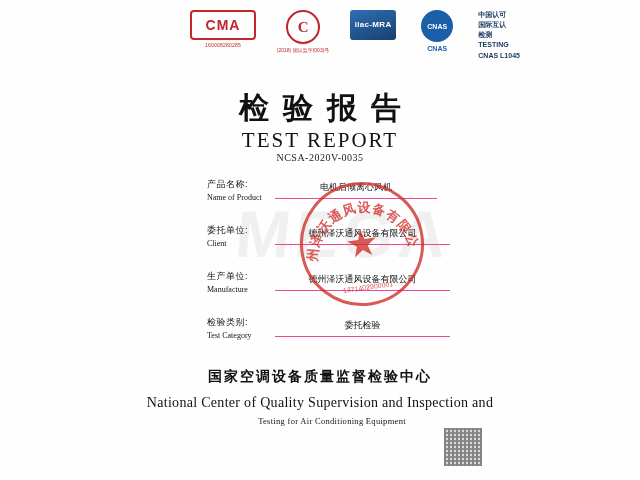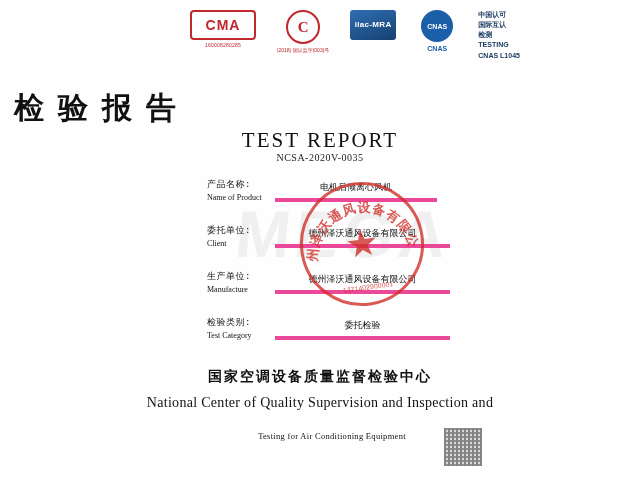--- a/index.html
+++ b/index.html
@@ -144,20 +144,21 @@
     text-align: left;
     white-space: nowrap;
   }
 
   
   .title-cn {
     position: absolute;
     top: 88px;
     left: 0;
     width: 640px;
+    text-align: center;
     font-family: "Liberation Serif", serif;
     font-size: 30px;
     letter-spacing: 14px;
     text-indent: 14px;
     font-weight: bold;
     color: #111;
   }
   .title-en {
     position: absolute;
     top: 128px;
@@ -193,39 +194,39 @@
     height: 46px;
   }
   .field-label {
     position: absolute;
     left: 0;
     top: 0;
     width: 64px;
   }
   .label-cn {
     font-size: 9px;
-    font-family: Liberation Mono, monospace;
+    font-family: Liberation Sans, sans-serif;
     letter-spacing: .5px;
     color: #111;
     white-space: nowrap;
   }
   .label-en {
     font-size: 8px;
     font-family: "Liberation Serif", serif;
     color: #111;
     margin-top: 2px;
     white-space: nowrap;
   }
   .field-value {
     position: absolute;
     left: 68px;
     top: 0;
     width: 162px;
     height: 20px;
-    border-bottom: 4px solid #ec4899;
+    border-bottom: 1px solid #ec4899;
     text-align: center;
     font-size: 9px;
     font-family: "Liberation Serif", serif;
     color: #111;
     line-height: 18px;
     white-space: nowrap;
     overflow: hidden;
   }
   .field-row.wide .field-value {
     left: 68px;
@@ -248,21 +249,21 @@
     color: #111;
   }
   .footer-en1 {
     margin-top: 9px;
     font-size: 14px;
     font-family: "Liberation Serif", serif;
     letter-spacing: .3px;
     color: #111;
   }
   .footer-en2 {
-    margin-top: 20px;
+    margin-top: 5px;
     font-size: 8.5px;
     font-family: "Liberation Serif", serif;
     letter-spacing: .3px;
     color: #111;
     padding-left: 24px;
   }
 
   
   .seal {
     position: absolute;

